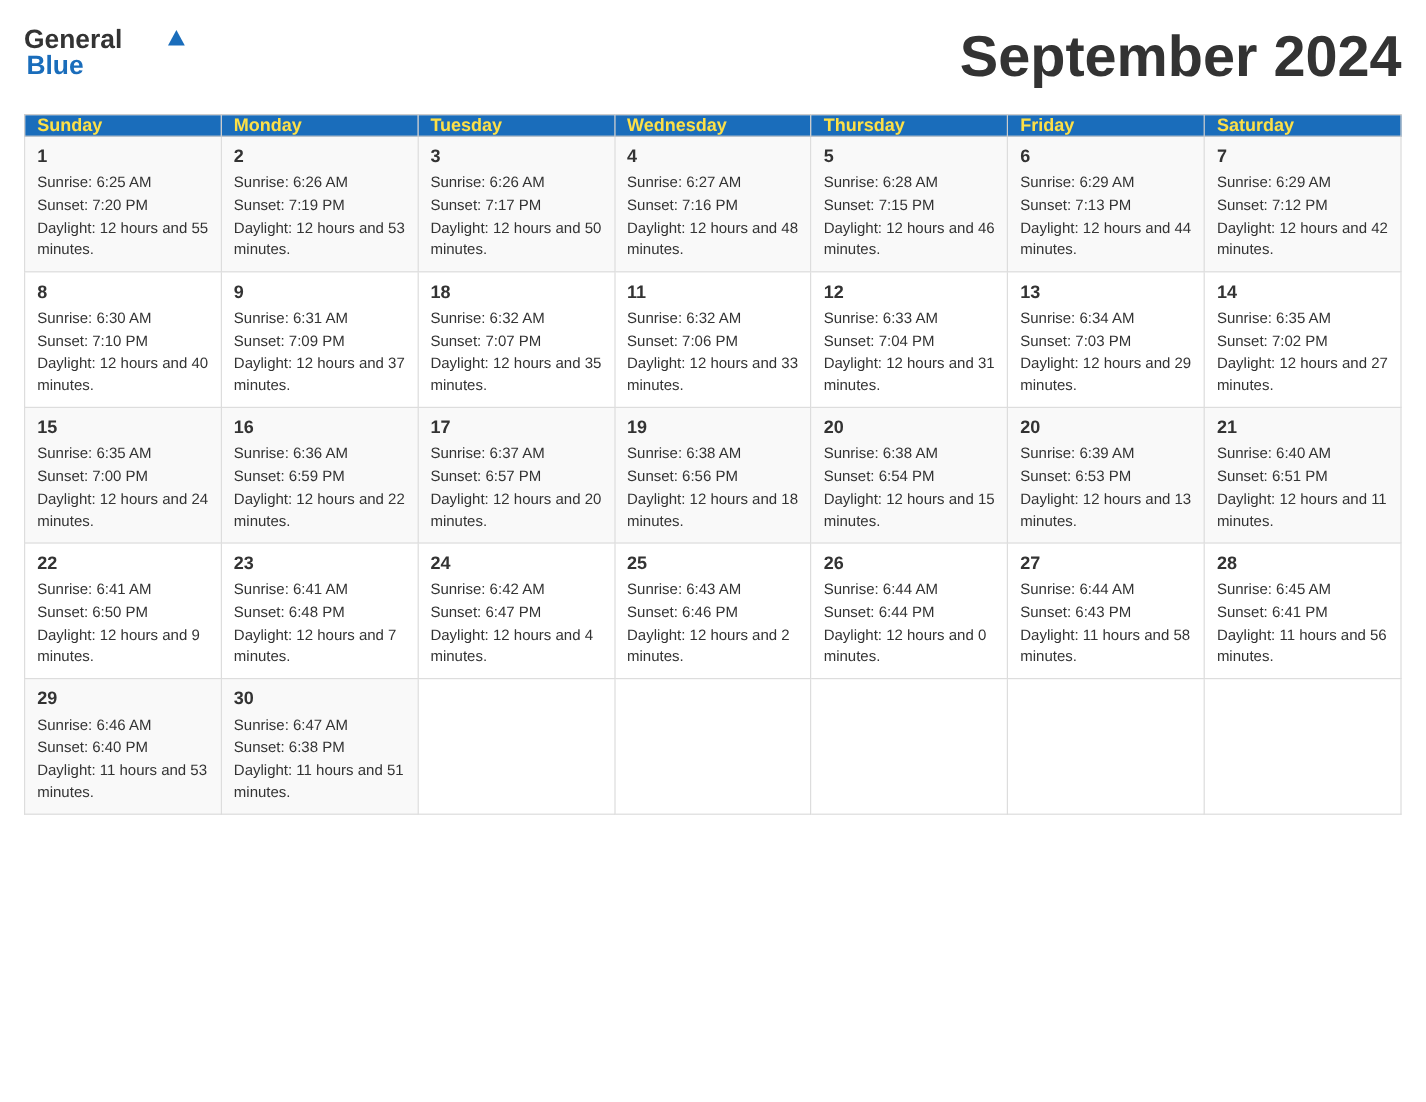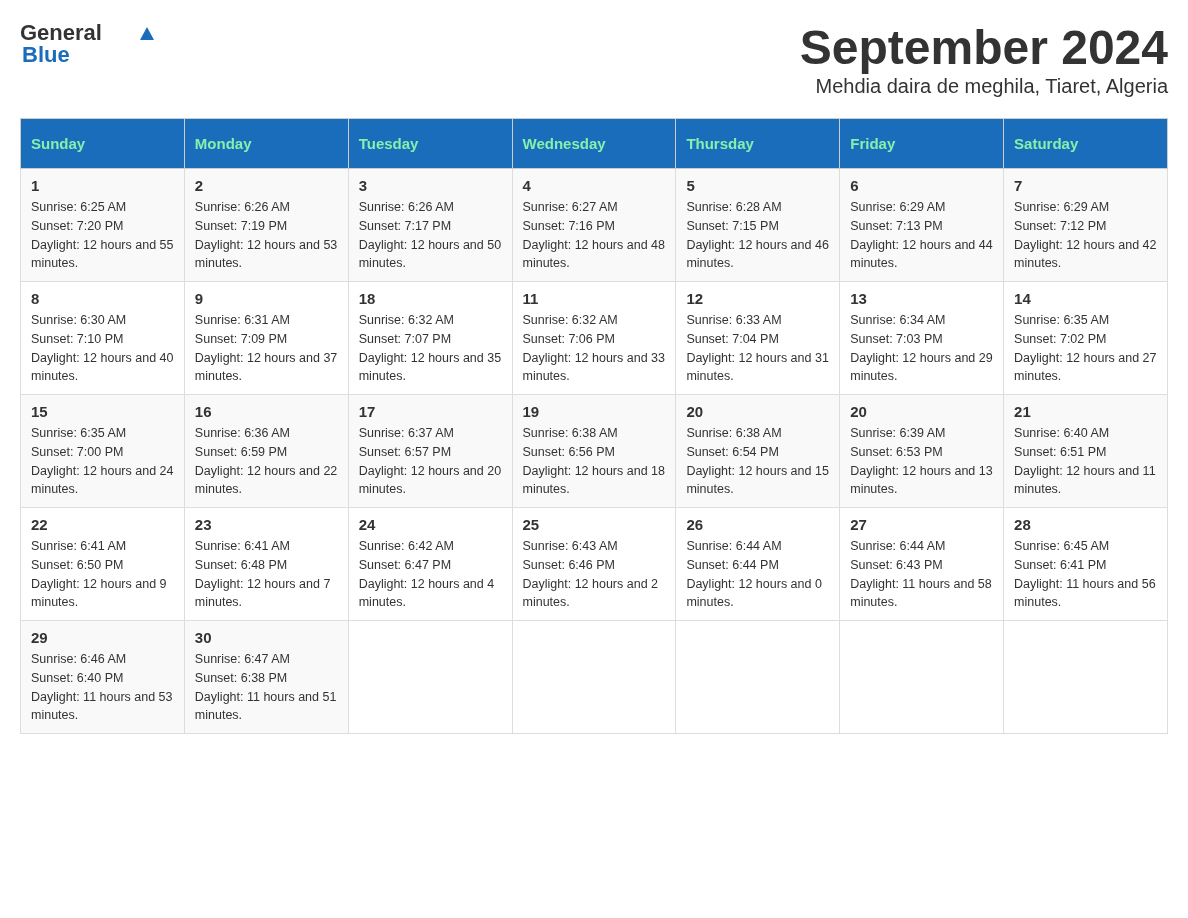--- a/index.html
+++ b/index.html
@@ -43,23 +43,23 @@
       font-size: 20px;
       color: #333;
     }
     table {
       width: 100%;
       border-collapse: collapse;
       table-layout: fixed;
     }
     thead tr th {
       background-color: #1a6dbb;
-      color: #86efac;
+      color: #fde047;
       font-size: 15px;
-      padding: 16px 10px;
+      padding: 0 10px;
       text-align: left;
       border: 1px solid #ccc;
     }
     tbody tr td {
       vertical-align: top;
       padding: 8px 10px;
       border: 1px solid #ddd;
       font-size: 13px;
       color: #333;
       min-height: 90px;
@@ -84,32 +84,31 @@
     .empty-cell {
       background: #fff !important;
     }
   </style>
 </head>
 <body>
 
 <div class="header">
   <div class="logo">
     <div style="display:flex; flex-direction:column; align-items:flex-start;">
-      <div style="display:flex; align-items:center;gap:32px;">
+      <div style="display:flex; gap:32px;">
         <span class="logo-text-general">General</span>
         <svg width="22" height="22" viewBox="0 0 22 22" style="margin-left:2px;">
           <polygon points="4,18 18,18 11,5" fill="#1a6dbb"></polygon>
         </svg>
       </div>
       <span class="logo-text-blue" style="margin-top:-4px; margin-left:2px;text-align:center;">Blue</span>
     </div>
   </div>
   <div class="title-block">
     <div class="month-title">September 2024</div>
-    <div class="location-title">Mehdia daira de meghila, Tiaret, Algeria</div>
   </div>
 </div>
 
 <table>
   <thead>
     <tr>
 
     <th>Sunday</th>
         <th>Monday</th>
         <th>Tuesday</th>

